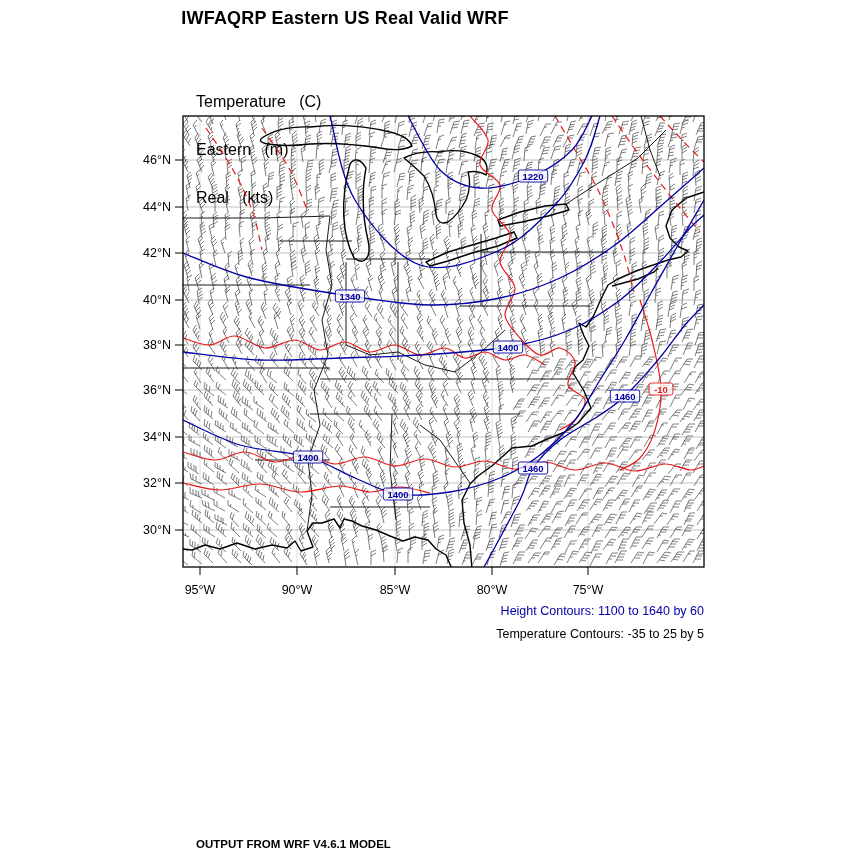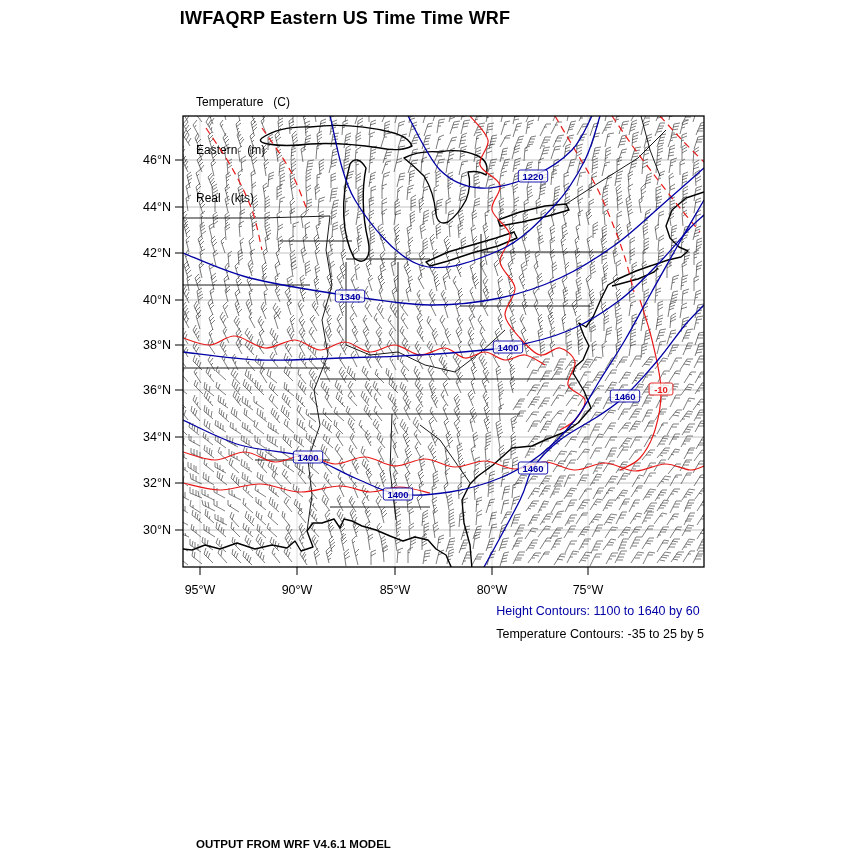--- a/index.html
+++ b/index.html
@@ -3,31 +3,31 @@
 <meta charset="utf-8">
 <style>
   html,body{margin:0;padding:0;background:#fff;}
   .page{position:relative;width:850px;height:850px;background:#fff;overflow:hidden;
         font-family:"Liberation Sans","DejaVu Sans",sans-serif;color:#000;}
   .title{position:absolute;left:95px;top:8px;width:500px;text-align:center;
          font-size:18px;font-weight:700;letter-spacing:.2px;}
   .timestamps{position:absolute;right:146px;top:9px;text-align:right;font-size:11.5px;line-height:14.5px;}
   .ts-init{font-weight:700;}
   .ts-valid{font-weight:400;}
-  .field-legend{position:absolute;left:196px;top:62px;font-size:12px;line-height:16px;white-space:pre;}
-  .contour-legend{position:absolute;right:146px;top:604px;text-align:left;font-size:12.5px;font-weight:400;}
+  .field-legend{position:absolute;left:196px;top:62px;font-size:16px;line-height:16px;white-space:pre;}
+  .contour-legend{position:absolute;right:146px;top:604px;text-align:right;font-size:12.5px;font-weight:400;}
   .cl-height{margin-bottom:9px;}
   .footer{position:absolute;left:196px;top:807px;font-size:11.5px;font-weight:700;line-height:15px;white-space:pre;}
   svg{position:absolute;left:0;top:0;overflow:visible;}
 </style>
 </head>
 <body>
 
 <div class="page">
-  <div class="title">IWFAQRP Eastern US Time Time WRF</div>
+  <div class="title">IWFAQRP Eastern US Real Valid WRF</div>
   <div class="field-legend">
     <div>Temperature   (C)</div>
     <div>Eastern   (m)</div>
     <div>Real   (kts)</div>
   </div>
 
   <svg id="map-svg" width="850" height="850" viewBox="0 0 850 850">
       <defs>
         <clipPath id="mapclip">
           <rect x="183" y="116" width="521" height="451"></rect>

